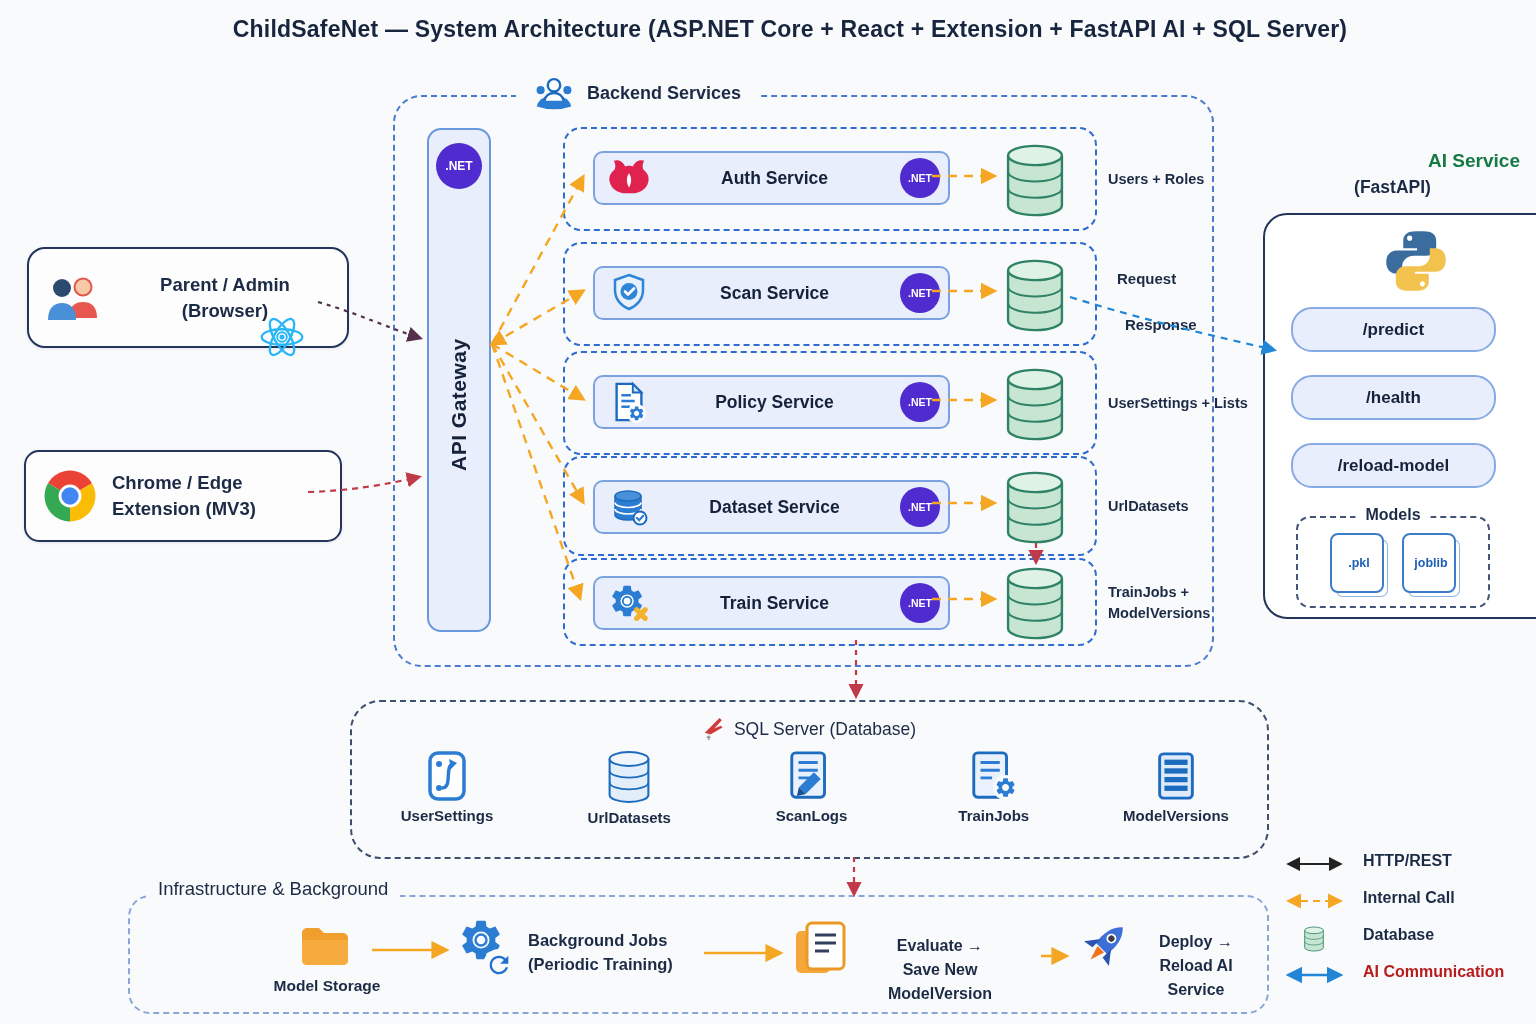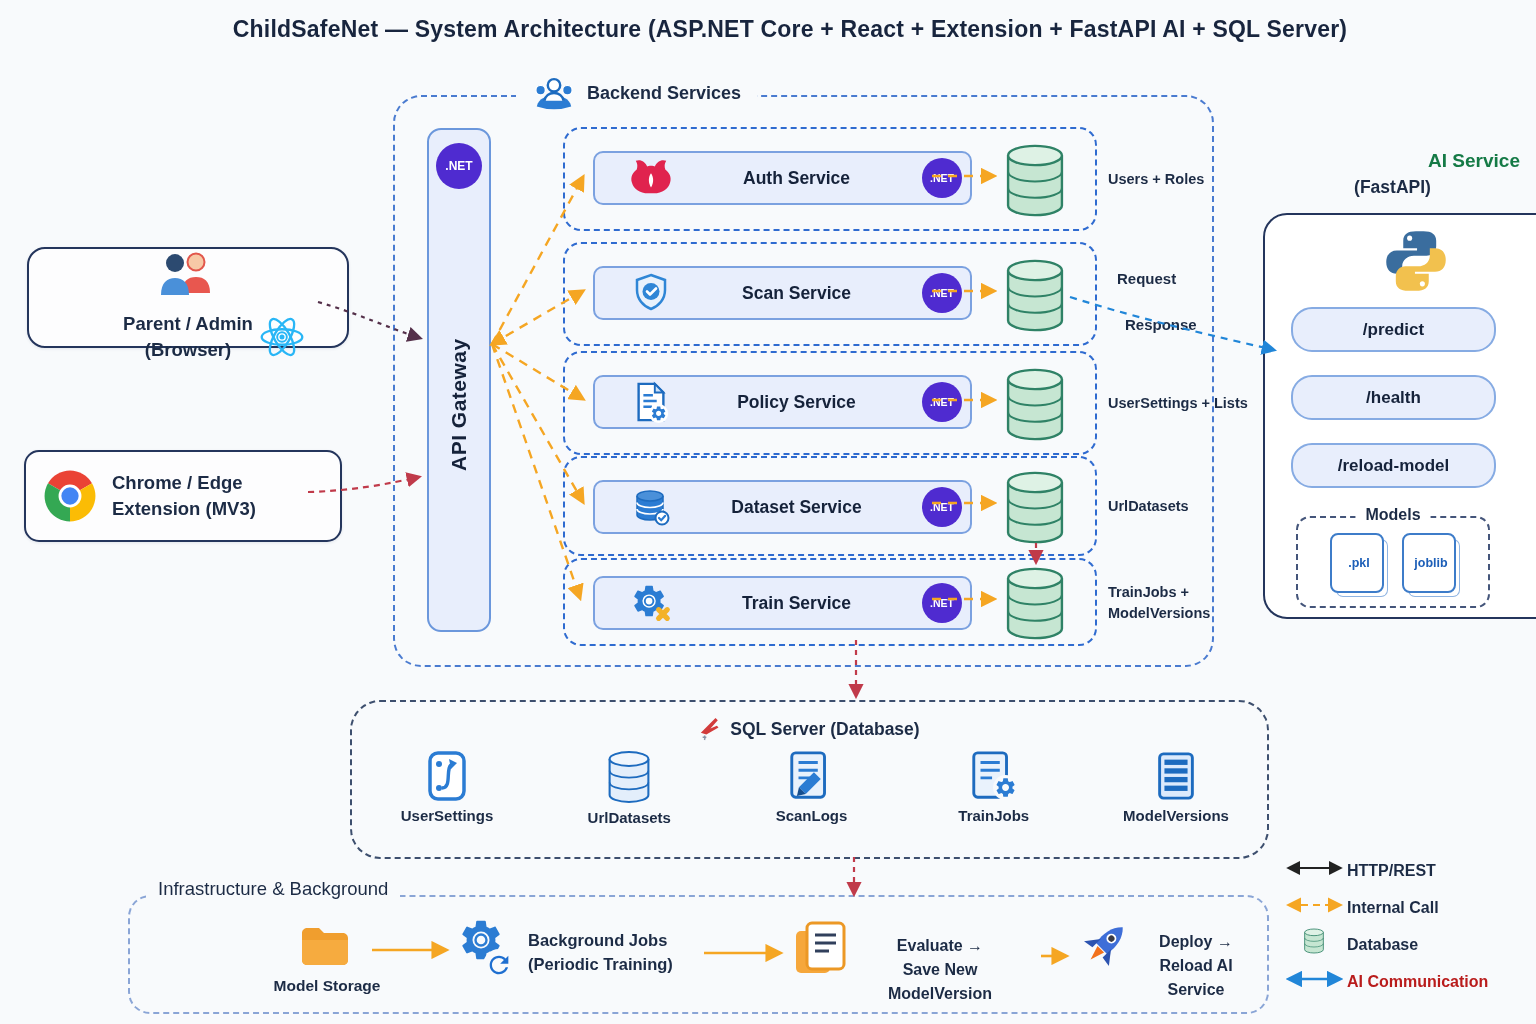--- a/index.html
+++ b/index.html
@@ -3,35 +3,35 @@
 <meta charset="utf-8">
 <style>
   html,body{margin:0;padding:0;background:#f8fafc;font-family:"Liberation Sans",sans-serif;color:#1c2b45;}
   .canvas{position:relative;width:1536px;height:1024px;background:#f8fafc;overflow:hidden;}
   .abs{position:absolute;}
   .wires{position:absolute;left:0;top:0;width:1536px;height:1024px;z-index:30;pointer-events:none;}
   .title{position:absolute;left:200px;top:16px;width:1180px;text-align:center;font-size:23px;font-weight:800;color:#18253e;letter-spacing:.2px;z-index:4;}
 
   
   .client-box{position:absolute;border:2.5px solid #24355c;border-radius:18px;background:#fdfdfe;display:flex;align-items:center;gap:14px;padding:0 16px;z-index:3;box-shadow:0 1px 3px rgba(30,50,90,.10);}
-  .parent-box{left:27px;top:247px;width:286px;height:97px;flex-direction:column;}
+  .parent-box{left:27px;top:247px;width:286px;height:97px;}
   .chrome-box{left:24px;top:450px;width:282px;height:88px;border-radius:15px;}
   .client-text{flex:1;font-weight:800;font-size:18.5px;line-height:26px;}
   .t-center{text-align:center;}
   .react-logo{position:absolute;left:250px;top:308px;z-index:5;}
 
   
   .backend-box{position:absolute;left:393px;top:95px;width:817px;height:568px;border:2px dashed #4a7bd0;border-radius:28px;z-index:1;}
   .backend-label{position:absolute;left:516px;top:71px;height:44px;display:flex;align-items:center;gap:11px;background:#f8fafc;padding:0 16px;font-size:18px;font-weight:800;z-index:4;}
   .gateway{position:absolute;left:427px;top:128px;width:60px;height:500px;background:#e8eefc;border:2px solid #6b97dc;border-radius:14px;z-index:2;}
   .gateway-badge{position:absolute;left:7px;top:13px;width:46px;height:46px;border-radius:50%;background:#4f2bd0;color:#fff;font-weight:700;font-size:12px;display:flex;align-items:center;justify-content:center;}
   .gateway-text{position:absolute;left:0;top:70px;width:60px;height:410px;display:flex;align-items:center;justify-content:center;writing-mode:vertical-rl;transform:rotate(180deg);font-size:21px;font-weight:800;color:#15223a;letter-spacing:.5px;}
 
   .svc-row{position:absolute;left:563px;width:530px;border:2px dashed #2f6bd0;border-radius:18px;z-index:2;}
-  .svc-pill{position:absolute;left:28px;width:337px;height:50px;background:#e8eefc;border:2px solid #7ba1e0;border-radius:10px;display:grid;grid-template-columns:52px 1fr 46px;align-items:center;padding:0 8px 0 30px;}
+  .svc-pill{position:absolute;left:28px;width:337px;height:50px;background:#e8eefc;border:2px solid #7ba1e0;border-radius:10px;display:grid;grid-template-columns:52px 1fr 46px;align-items:center;padding:0 8px 0 8px;}
   .svc-icon{display:flex;align-items:center;justify-content:center;}
   .svc-name{text-align:center;font-weight:800;font-size:17.5px;color:#15223a;}
   .net-badge{width:40px;height:40px;border-radius:50%;background:#4f2bd0;color:#fff;font-weight:700;font-size:10.5px;display:flex;align-items:center;justify-content:center;justify-self:end;}
   .db-cyl{position:absolute;left:439px;width:62px;height:75px;}
   .db-label{position:absolute;left:543px;width:150px;font-weight:700;font-size:14.5px;line-height:21px;white-space:pre-line;}
   .scan-req{position:absolute;left:552px;top:26px;font-weight:700;font-size:15px;}
   .scan-res{position:absolute;left:560px;top:72px;font-weight:700;font-size:15px;}
 
   
   .ai-head1{position:absolute;left:1265px;top:150px;width:255px;text-align:right;font-size:19px;font-weight:800;color:#157a46;z-index:3;}
@@ -41,33 +41,33 @@
   .ai-pill{position:absolute;left:26px;width:201px;height:41px;background:#e8eefc;border:2px solid #86abe3;border-radius:21px;display:flex;align-items:center;justify-content:center;font-weight:800;font-size:17px;color:#15223a;}
   .models-box{position:absolute;left:31px;top:301px;width:190px;height:88px;border:2px dashed #44557a;border-radius:14px;}
   .models-label{position:absolute;top:-12px;left:50%;transform:translateX(-50%);background:#fff;padding:0 10px;font-weight:800;font-size:16px;white-space:nowrap;}
   .files{position:absolute;left:0;top:15px;width:100%;display:flex;justify-content:center;gap:18px;}
   .file-card{width:50px;height:56px;border:2px solid #3d7cc9;border-radius:8px;background:#fff;box-shadow:5px 5px 0 -2px #fff,5px 5px 0 -1px #8fb4e2;display:flex;flex-direction:row;}
   .file-head{height:8px;background:#cfe3f8;border-bottom:2px solid #9cc0ea;border-radius:5px 5px 0 0;margin:2px 2px 0 2px;}
   .file-label{flex:1;display:flex;align-items:center;justify-content:center;font-weight:800;font-size:12.5px;color:#1d5fb8;}
 
   
   .sql-box{position:absolute;left:350px;top:700px;width:915px;height:155px;border:2px dashed #3d4f6e;border-radius:30px;z-index:2;}
-  .sql-header{position:absolute;left:0;top:13px;width:100%;display:flex;justify-content:center;align-items:center;gap:9px;font-size:17.5px;font-weight:700;}
+  .sql-header{position:absolute;left:0;top:13px;width:100%;display:flex;justify-content:center;align-items:center;gap:9px;font-size:17.5px;font-weight:400;}
   .sql-tables{position:absolute;left:30px;right:26px;top:48px;display:flex;justify-content:space-between;}
   .sql-item{display:flex;flex-direction:column;align-items:center;gap:5px;font-weight:700;font-size:15px;width:130px;text-align:center;}
 
   
   .infra-title{position:absolute;left:146px;top:878px;background:#f8fafc;padding:0 12px;font-size:18.5px;font-weight:400;z-index:4;}
   .infra-box{position:absolute;left:128px;top:895px;width:1137px;height:115px;border:2px dashed #8aa5d6;border-radius:22px;z-index:1;}
   .infra-label{position:absolute;font-weight:800;font-size:15.5px;text-align:center;z-index:3;}
   .infra-2line{position:absolute;font-weight:800;font-size:16.5px;line-height:24px;z-index:3;}
 
   
   .legend{position:absolute;left:1283px;top:852px;display:flex;flex-direction:column;gap:9px;z-index:4;}
-  .legend-row{display:flex;align-items:flex-end;gap:0;height:28px;font-weight:700;font-size:16px;}
+  .legend-row{display:flex;align-items:flex-start;gap:16px;height:28px;font-weight:700;font-size:16px;}
   .legend-ai-label{color:#b91c1c;font-weight:800;}
 </style>
 </head>
 <body>
 
 <div class="canvas">
 
   <svg class="wires">
     <defs>
       <marker id="m-orange" viewBox="0 0 10 10" refX="8" refY="5" markerWidth="7" markerHeight="7" orient="auto-start-reverse">

